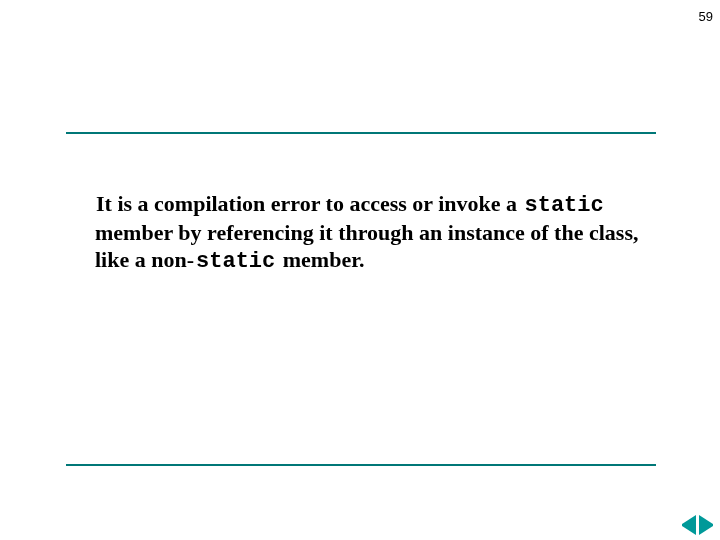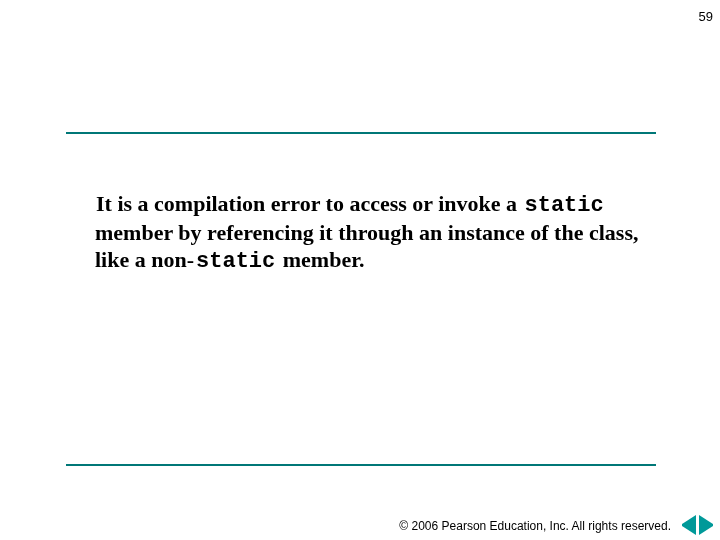--- a/index.html
+++ b/index.html
@@ -25,19 +25,18 @@
 
 
   <div class="rule-top"></div>
 
   <div class="body">
     <span>It is a compilation error to access or invoke a </span><span class="code">static</span><span> member by referencing it through an instance of the class, like a non-</span><span class="code">static</span><span> member.</span>
   </div>
 
   <div class="rule-bottom"></div>
 
-  <div class="footer">© 2006 Pearson Education, Inc.  All rights reserved.</div>
 
   <div class="nav">
     <div class="tri prev"></div>
     <div class="tri next"></div>
   </div>
 </div>
 
 </body></html>

